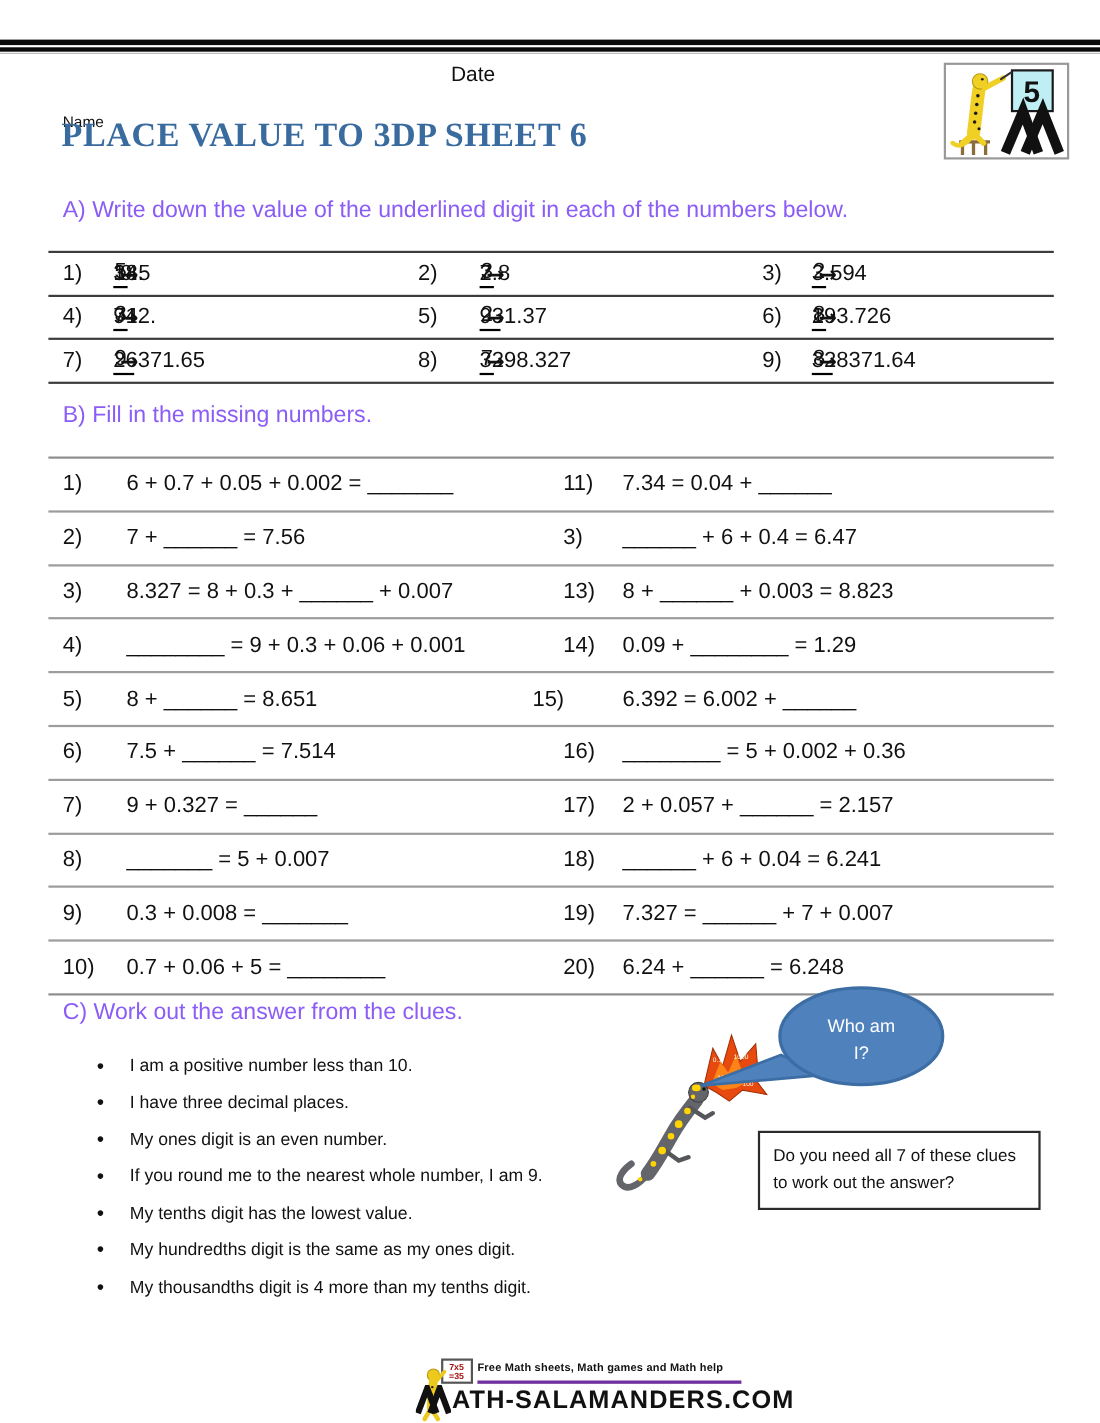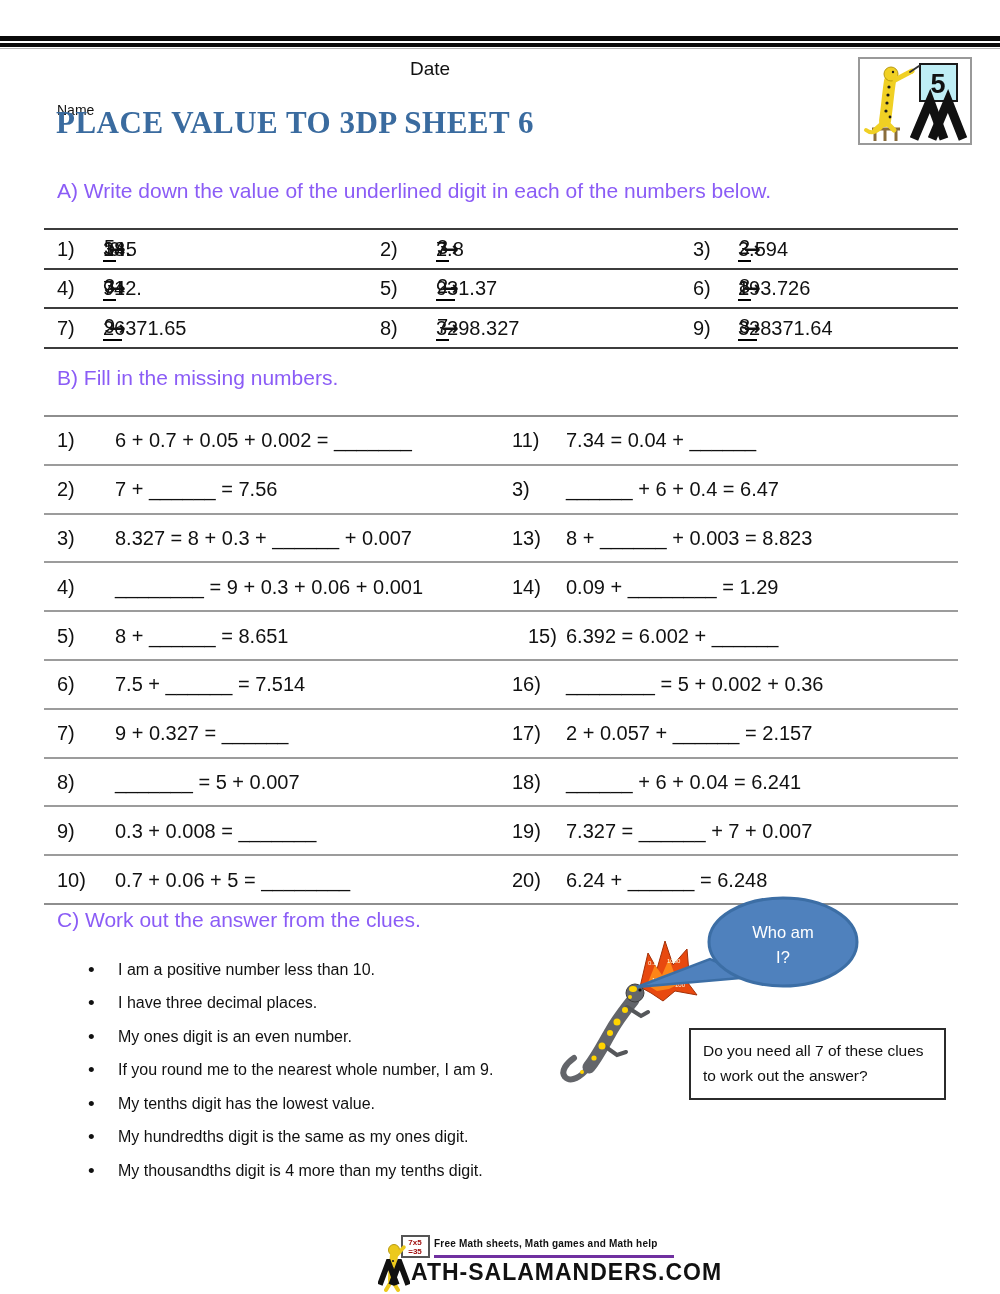--- a/index.html
+++ b/index.html
@@ -214,21 +214,21 @@
     </div>
     <div class="b-row">
       <span style="left:13px">4)</span>
       <span style="left:71px">________ = 9 + 0.3 + 0.06 + 0.001</span>
       <span style="left:468px">14)</span>
       <span style="left:522px">0.09 + ________ = 1.29</span>
     </div>
     <div class="b-row">
       <span style="left:13px">5)</span>
       <span style="left:71px">8 + ______ = 8.651</span>
-      <span style="left:484px">15)</span>
+      <span style="left:440px">15)</span>
       <span style="left:522px">6.392 = 6.002 + ______</span>
     </div>
     <div class="b-row">
       <span style="left:13px">6)</span>
       <span style="left:71px">7.5 + ______ = 7.514</span>
       <span style="left:468px">16)</span>
       <span style="left:522px">________ = 5 + 0.002 + 0.36</span>
     </div>
     <div class="b-row">
       <span style="left:13px">7)</span>

